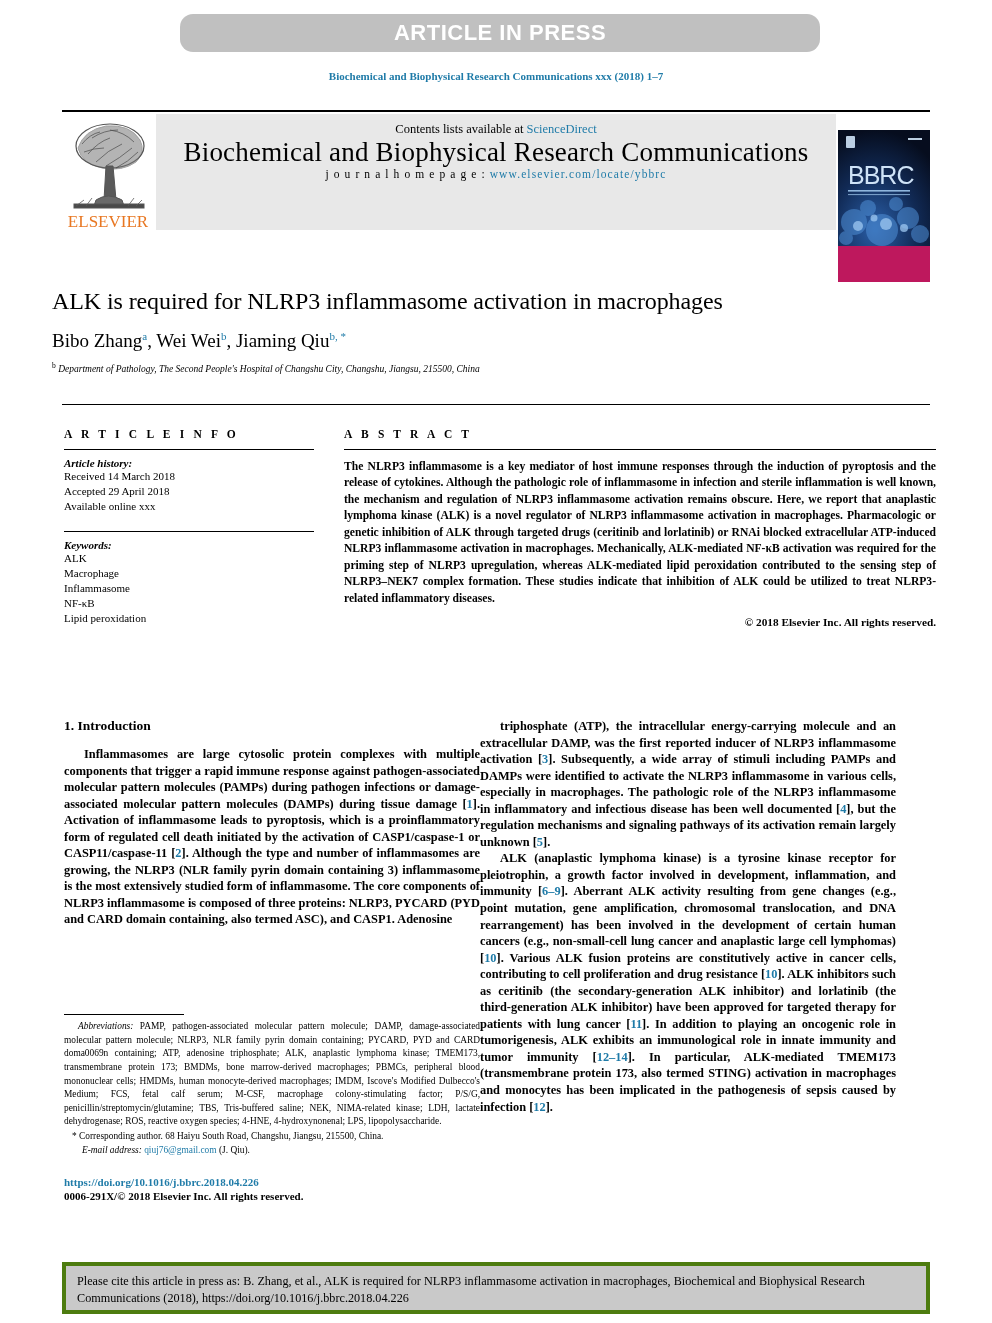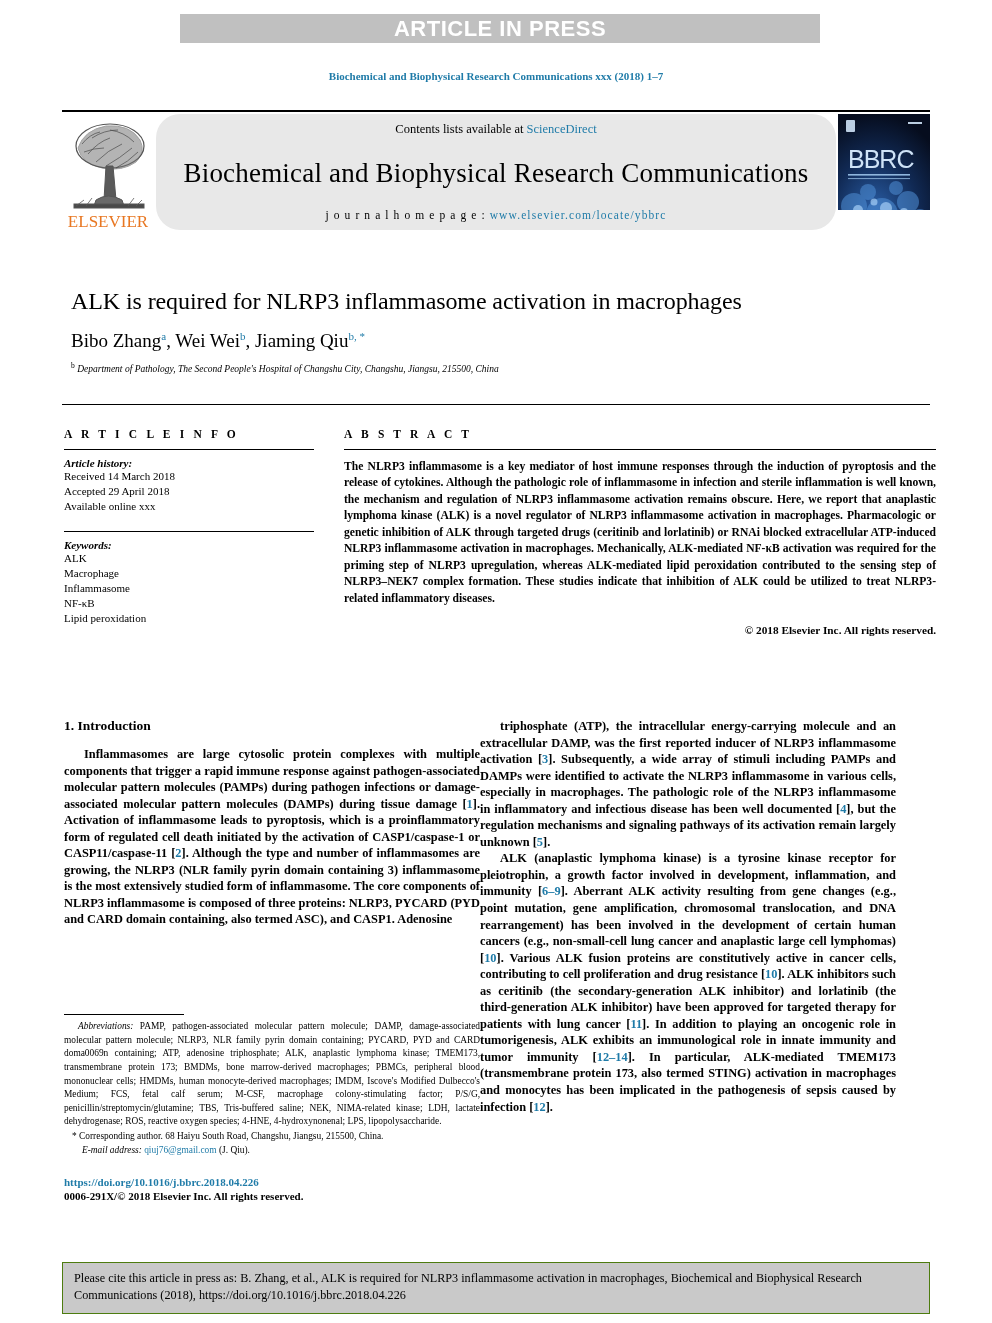--- a/index.html
+++ b/index.html
@@ -12,23 +12,23 @@
     font-family: "Liberation Serif", serif;
     color: #000;
     position: relative;
     overflow: hidden;
   }
 
   
   .press-banner {
     position: absolute;
     left: 180px; top: 14px;
-    width: 640px; height: 29px;
+    width: 640px; height: 38px;
     background: #c0c0c0;
-    display: flex; align-items: center; justify-content: center;
+    display: flex; align-items: center; justify-content: center; border-radius: 13px;
   }
   .press-banner span {
     color: #ffffff;
     font-family: "Liberation Sans", sans-serif;
     font-weight: bold;
     font-size: 22px;
     letter-spacing: 0.5px;
   }
 
   
@@ -70,54 +70,53 @@
     font-family: "Liberation Serif", serif;
     font-size: 17px;
     letter-spacing: 0px;
     font-weight: normal;
   }
   .journal-box {
     flex: 1 1 auto;
     background: #e8e8e8;
     display: flex;
     flex-direction: column;
-    justify-content: space-between;
     align-items: center;
     padding: 8px 0 9px 0;
     margin-left: 2px;
-    border-radius: 24px;
   }
   .contents-line {
     font-size: 12.5px;
     font-family: "Liberation Serif", serif;
   }
   .contents-line .sd { color: #1f7ba8; }
   .journal-title {
     font-family: "Liberation Serif", serif;
     font-size: 27px;
     letter-spacing: 0.2px;
     white-space: nowrap;
   }
   .homepage-line {
     font-size: 11.5px;
     letter-spacing: 1.1px;
     font-family: "Liberation Serif", serif;
   }
   .homepage-line .url { color: #1f7ba8; }
   .bbrc-cover {
     flex: 0 0 92px;
-    width: 92px; height: 96px;
+    width: 92px; height: 152px;
     margin-left: 2px;
     position: relative;
     overflow: hidden;
-    background: #a21caf;
-  }
-
-  
-  .title-block { position: absolute; left: 71px; top: 288px; width: 876px; }
+    background: #be185d;
+    margin-top: 16px;
+  }
+
+  
+  .title-block { position: absolute; left: 52px; top: 288px; width: 876px; }
   h1.paper-title {
     margin: 0;
     font-family: "Liberation Serif", serif;
     font-weight: normal;
     font-size: 24px;
     line-height: 1.15;
     letter-spacing: -0.1px;
   }
   .authors {
     margin-top: 14px;
@@ -153,21 +152,21 @@
   .info-group .lbl { font-style: italic; font-size: 11px; font-weight: bold; }
   .info-group .ln { font-size: 11px; line-height: 1.38; }
   .kw-rule { border-top: 1.5px solid #000; margin-top: 16px; }
   .abstract-body {
     margin-top: 9px;
     font-size: 11.6px;
     line-height: 1.42;
     text-align: justify;
     font-weight: bold;
   }
-  .copyright { margin-top: 17px; text-align: right; font-size: 11.3px; font-weight: bold; }
+  .copyright { margin-top: 9px; text-align: right; font-size: 11.3px; font-weight: bold; }
 
   
   .main-cols {
     position: absolute;
     left: 64px; top: 718px;
     width: 876px;
     height: 520px;
     display: flex;
   }
   .mcol { width: 416px; flex: 0 0 416px; position: relative; }
@@ -215,21 +214,21 @@
   .doi-block { position: absolute; left: 0; top: 458px; width: 416px; }
   .doi-line { font-size: 11px; color: #1f7ba8; font-weight: bold; }
   .issn-line { font-size: 11px; font-weight: bold; margin-top: 2px; }
 
   
   .cite-box {
     position: absolute;
     left: 62px; top: 1262px;
     width: 868px; height: 52px;
     background: #c9c9c9;
-    border: 1px solid #4d7c0f;
+    border: 4px solid #4d7c0f;
     padding: 7px 11px;
   }
   .cite-text { font-size: 12.2px; line-height: 1.4; }
 </style>
 </head>
 <body>
 
 <div class="press-banner">
   <span>ARTICLE IN PRESS</span>
 </div>

